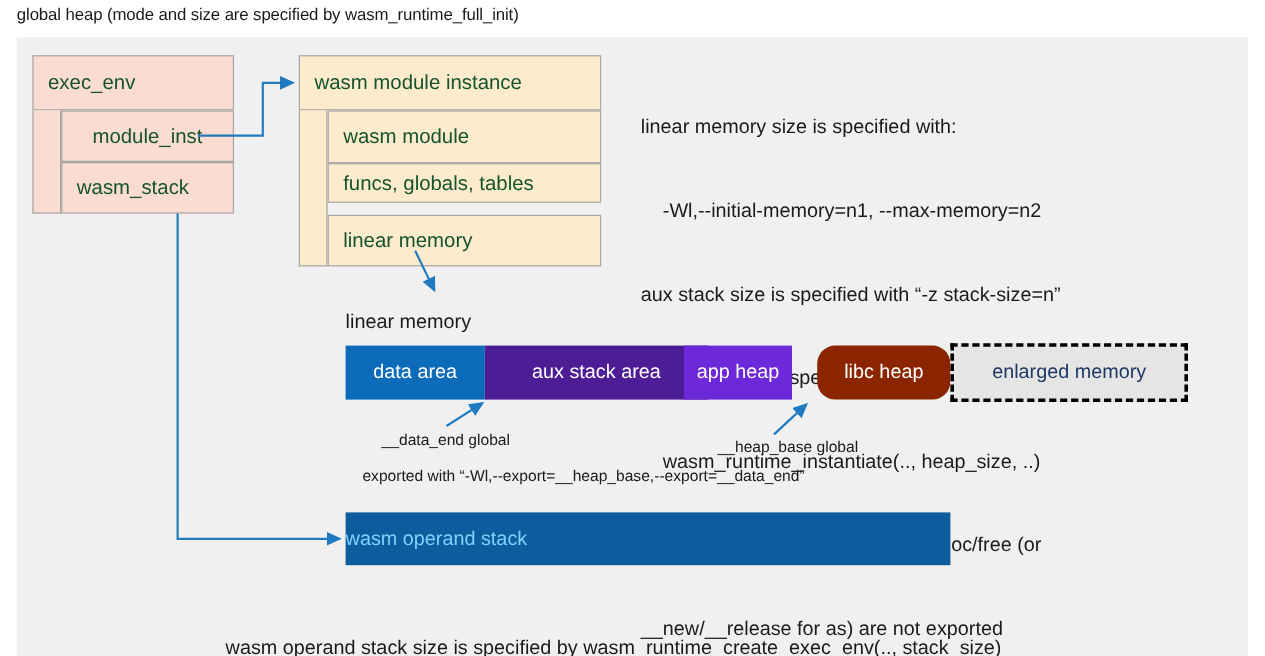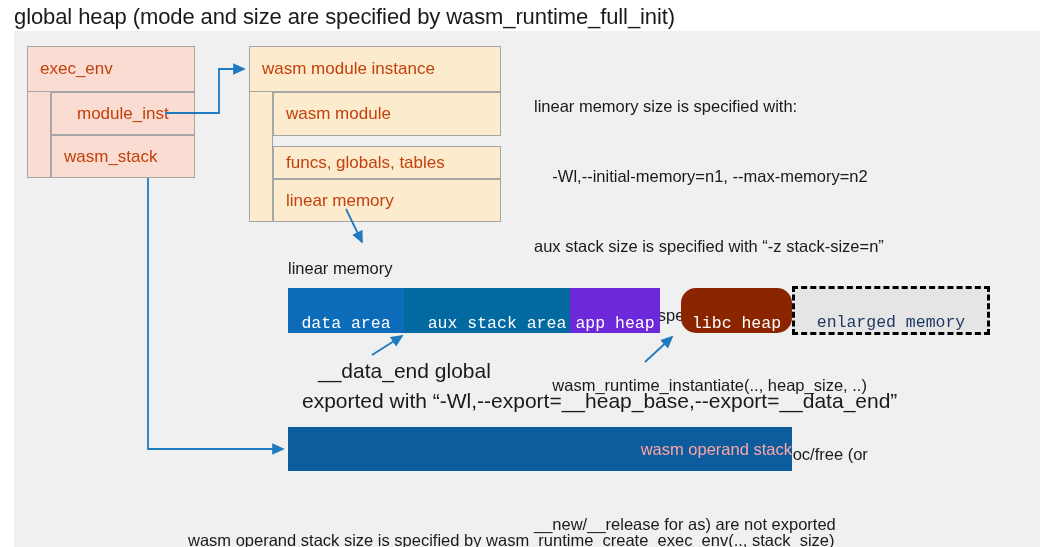--- a/index.html
+++ b/index.html
@@ -18,21 +18,21 @@
     height: 547px;
     background: #ffffff;
     overflow: hidden;
   }
 
   
   .title {
     position: absolute;
     left: 14px;
     top: 4px;
-    font-size: 22px;
+    font-size: 14px;
     color: #1a1a1a;
     white-space: nowrap;
     letter-spacing: -0.1px;
     text-align: right;
   }
 
   
   .panel {
     position: absolute;
     left: 14px;
@@ -43,21 +43,21 @@
   }
 
   
   .box {
     position: absolute;
     box-sizing: border-box;
     border: 1px solid #a6a6a6;
     display: flex;
     align-items: center;
     font-size: 17px;
-    color: #c2410c;
+    color: #14532d;
   }
   .box .lbl { padding-left: 12px; }
 
   .pink  { background: #fadcd2; }
   .cream { background: #fdebcd; }
 
   
   .indent {
     position: absolute;
     box-sizing: border-box;
@@ -79,49 +79,48 @@
     position: absolute;
     font-size: 16.5px;
     color: #1a1a1a;
     white-space: nowrap;
   }
   .seg {
     position: absolute;
     box-sizing: border-box;
     height: 45px;
     display: flex;
-    align-items: flex-end;
+    align-items: center;
     justify-content: center;
     color: #ffffff;
     font-size: 16.5px;
     white-space: nowrap;
-    font-family: Liberation Mono, monospace;
   }
   .seg.enlarged {
     background: #e5e5e5;
     color: #1f3864;
     border: 3px dashed #000000;
   }
 
   
   .opstack {
     position: absolute;
     box-sizing: border-box;
     display: flex;
     align-items: center;
-    justify-content: flex-end;
-    color: #fca5a5;
+    justify-content: flex-start;
+    color: #7dd3fc;
     font-size: 16.5px;
     white-space: nowrap;
   }
 
   
   .anno {
     position: absolute;
-    font-size: 21px;
+    font-size: 13px;
     color: #1a1a1a;
     white-space: nowrap;
   }
 
   
   svg.links {
     position: absolute;
     left: 0; top: 0;
     width: 1054px;
     height: 547px;
@@ -149,21 +148,21 @@
     <span class="lbl">wasm_stack</span>
   </div>
 
   <div class="box cream" style="left:249px; top:46px; width:252px; height:46px;">
     <span class="lbl">wasm module instance</span>
   </div>
   <div class="indent cream" style="left:249px; top:92px; width:24px; height:130px;"></div>
   <div class="box cream" style="left:273px; top:92px; width:228px; height:44px;">
     <span class="lbl">wasm module</span>
   </div>
-  <div class="box cream" style="left:273px; top:136px; width:228px; height:33px;margin-top:10px;">
+  <div class="box cream" style="left:273px; top:136px; width:228px; height:33px;">
     <span class="lbl">funcs, globals, tables</span>
   </div>
   <div class="box cream" style="left:273px; top:179px; width:228px; height:43px;">
     <span class="lbl">linear memory</span>
   </div>
 
   <div class="note" style="left:534px; top:49px;">
     <div>linear memory size is specified with:</div>
     <div>    -Wl,--initial-memory=n1, --max-memory=n2</div>
     <div>aux stack size is specified with “-z stack-size=n”</div>
@@ -171,34 +170,35 @@
     <div>    wasm_runtime_instantiate(.., heap_size, ..)</div>
     <div>app heap is created only when malloc/free (or</div>
     <div>__new/__release for as) are not exported</div>
   </div>
 
   <div class="bar-label" style="left:288px; top:259px;">linear memory</div>
 
   <div class="seg" style="left:288px; top:288px; width:116px; background:#0d6cb9;">
     <span>data area</span>
   </div>
-  <div class="seg" style="left:404px; top:288px; width:186px; background:#0369a1;">
+  <div class="seg" style="left:404px; top:288px; width:186px; background:#4c1d95;">
     <span>aux stack area</span>
   </div>
   <div class="seg" style="left:570px; top:288px; width:90px; background:#6d28d9;">
     <span>app heap</span>
   </div>
   <div class="seg" style="left:681px; top:288px; width:111px; background:#8b2500;border-radius:15px;">
     <span>libc heap</span>
   </div>
   <div class="seg enlarged" style="left:792px; top:286px; width:198px; height:49px;">
     <span>enlarged memory</span>
   </div>
 
   <div class="anno" style="left:318px; top:359px;">__data_end global</div>
+  <div class="anno" style="left:598px; top:365px;">__heap_base global</div>
   <div class="anno" style="left:302px; top:389px;">exported with “-Wl,--export=__heap_base,--export=__data_end”</div>
 
   <div class="opstack" style="left:288px; top:427px; width:504px; height:44px; background:#0d5c9e;">
     <span>wasm operand stack</span>
   </div>
   <div class="note" style="left:188px; top:483px;">
     <div>wasm operand stack size is specified by wasm_runtime_create_exec_env(.., stack_size)</div>
     
   </div>
 

